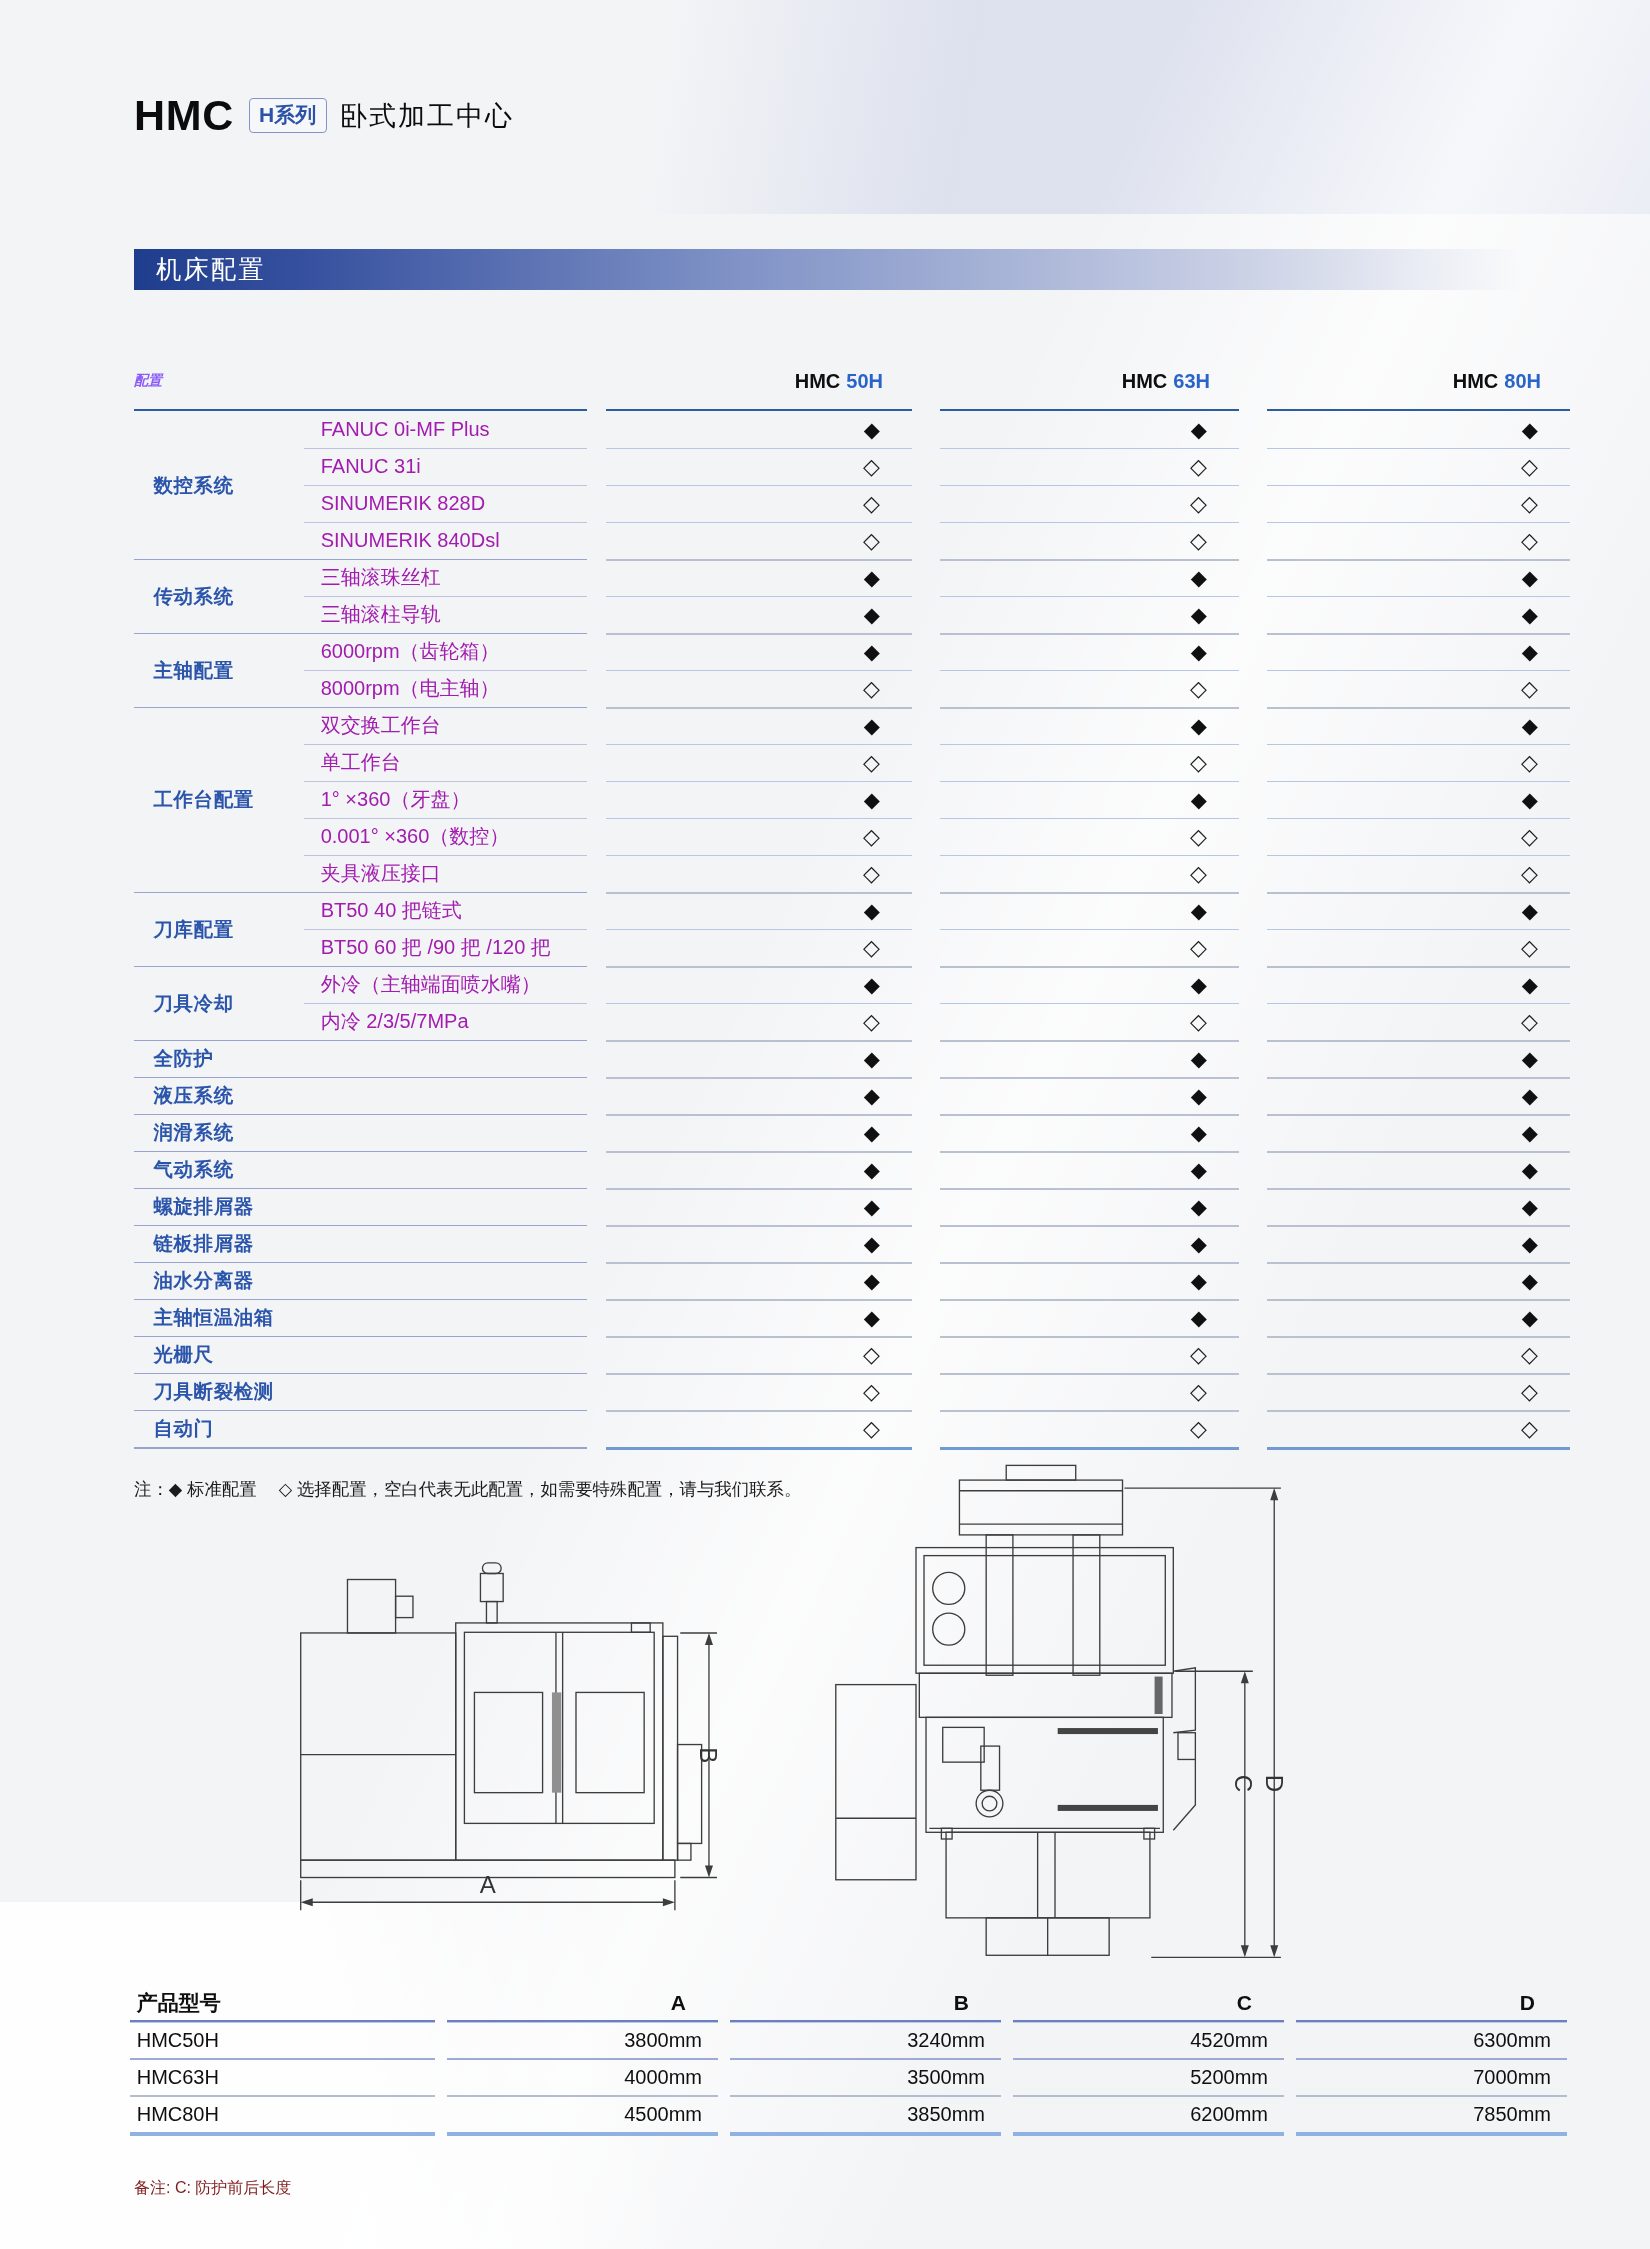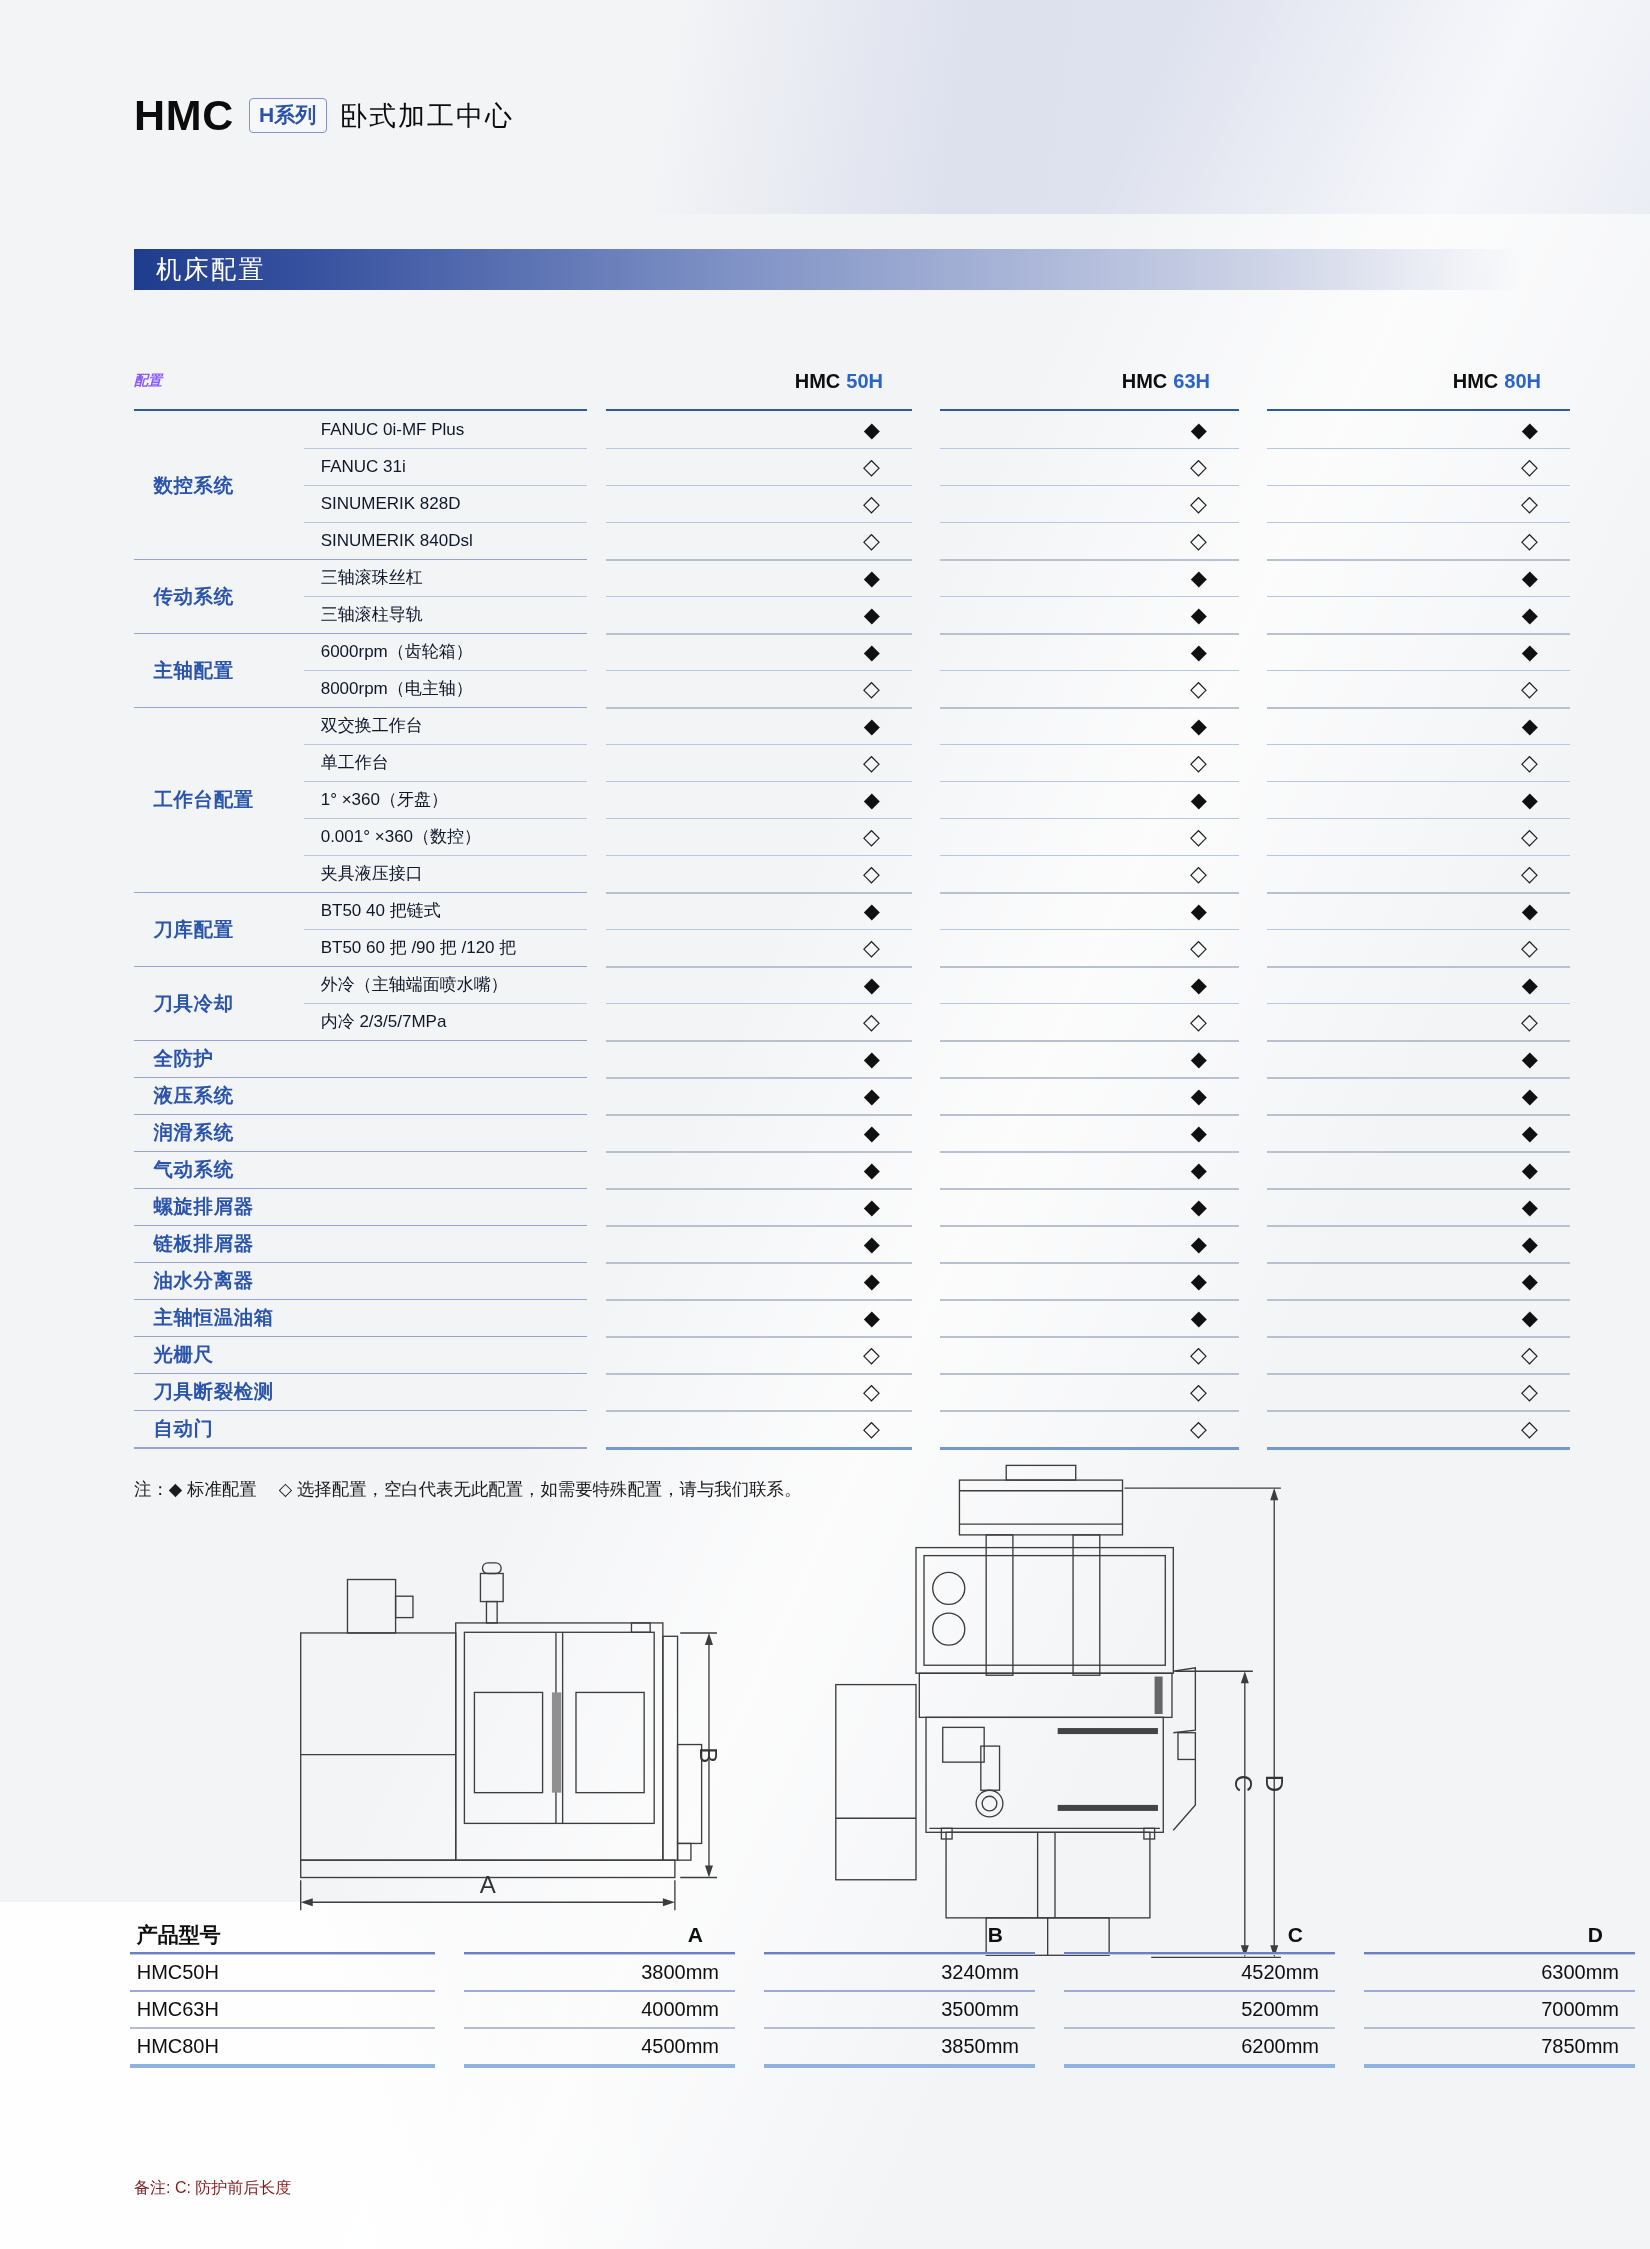--- a/index.html
+++ b/index.html
@@ -45,21 +45,21 @@
   
   #left-block { position:absolute; left:134px; top:409px; width:453px;
     border-top:2px solid #2a5c9e; border-bottom:2px solid #9aa3d0; }
   .lb-section { position:relative; }
   .lb-section::before { content:""; position:absolute; left:0; right:0; top:0; height:1.3px; background:#9aa3d0; }
   .lb-section.first::before { display:none; }
   .lb-label { position:absolute; left:0; top:0; bottom:0; width:170px; display:flex; align-items:center;
     padding-left:19.4px; color:#2b55ab; font-weight:bold; font-size:19.4px; letter-spacing:0.7px; }
   .lb-items { margin-left:170px; }
   .lb-item { height:37px; display:flex; align-items:center; padding-left:16.7px;
-    font-size:17px; color:#0f172a; position:relative; }
+    font-size:20px; color:#a21caf; position:relative; }
   .lb-item::before { content:""; position:absolute; left:0; right:0; top:0; height:1.3px; background:#bcc2e0; }
   .lb-item.first::before { display:none; }
 
   
   .val-col { position:absolute; top:409px; border-top:2px solid #2a5c9e; border-bottom:3.3px solid #6f9ad2; }
   .val-row { height:37px; position:relative; display:flex; align-items:center;
     justify-content:flex-end; padding-right:32px; }
   .val-row::before { content:""; position:absolute; left:0; right:0; top:0; height:1.3px; background:#b4c8e6; }
   .val-row.first::before { display:none; }
   .val-row.group-start::before { height:2px; background:#b9c0d0; }
@@ -67,21 +67,21 @@
   .marker.optional { font-size:22px; color:#1c1c1c; }
 
   .legend { position:absolute; left:134px; top:1477px; font-size:17.4px; color:#1b1b1b; white-space:nowrap; }
 
   
   .svg-side { position:absolute; left:284px; top:1524px; }
   .svg-front { position:absolute; left:817px; top:1444px; }
   .dim-label { font-size:36px; fill:#333; font-family:"Liberation Sans","DejaVu Sans",sans-serif; }
 
   
-  .dim-table { position:absolute; left:130px; top:1917px; display:flex; gap:29px; }
+  .dim-table { position:absolute; left:130px; top:1985px; display:flex; gap:12px; }
   .dim-col { display:flex; flex-direction:column; }
   .dc-model { width:305px; }
   .dc-val { width:271px; }
   .dim-header { height:35px; display:flex; align-items:center; font-weight:bold; font-size:21px; color:#0f0f0f; }
   .dc-model .dim-header { padding-left:6.7px; }
   .dc-val .dim-header { justify-content:flex-end; padding-right:32px; }
   .dim-hline { height:3.3px; background:linear-gradient(180deg,#6d7fc2 0%,#6d7fc2 55%,#bac9ea 55%,#bac9ea 100%); }
   .dim-row { height:35px; display:flex; align-items:center; font-size:20px; color:#0f0f0f; }
   .dc-model .dim-row { padding-left:6.7px; }
   .dc-val .dim-row { justify-content:flex-end; padding-right:16px; }

